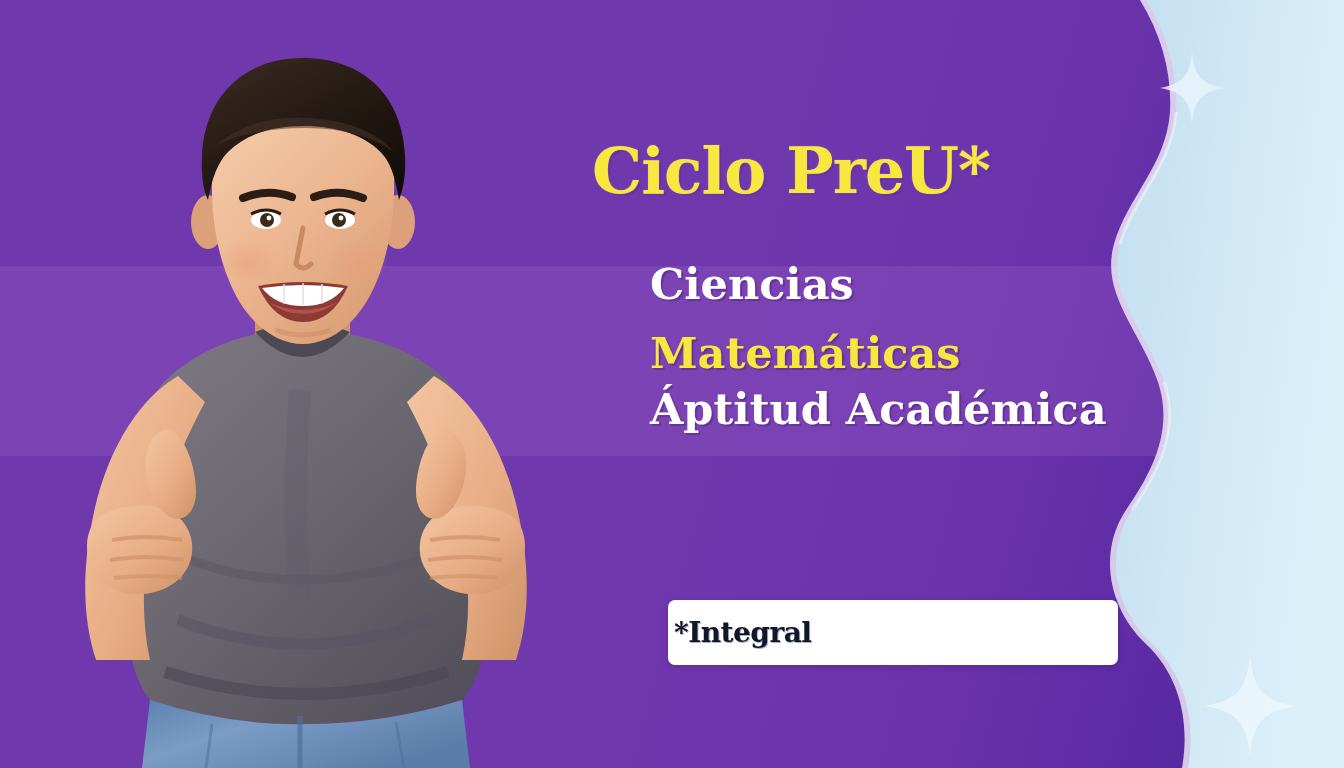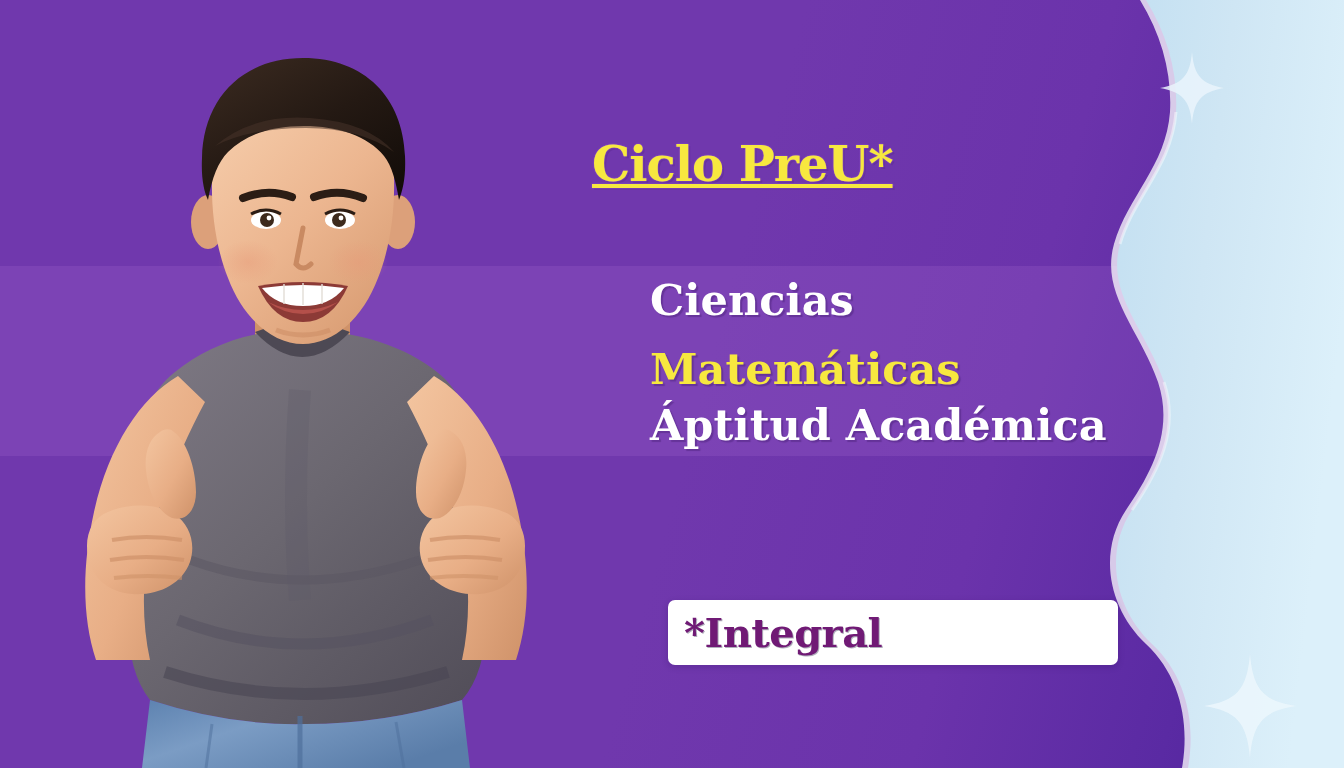--- a/index.html
+++ b/index.html
@@ -32,35 +32,34 @@
     right:0; top:0;
     width:240px; height:768px;
   }
 
   
   #headline {
     position:absolute;
     left:592px; top:140px;
     font-family:"DejaVu Serif", serif;
     font-weight:700;
-    font-size:48px;
+    font-size:63px;
     line-height:1;
     color:#f7e83f;
     letter-spacing:-1px;
     text-shadow:
       0 0 1px #8f55c9, 0 0 2px #8f55c9,
       2px 2px 0 rgba(60,20,100,0.18);
     white-space:nowrap;
-    text-decoration:underline;
   }
 
   
   #subject-list {
     position:absolute;
-    left:650px; top:272px;
+    left:650px; top:256px;
     font-family:"DejaVu Serif", serif;
     font-weight:700;
     font-size:43px;
     line-height:56px;
     letter-spacing:0px;
     white-space:nowrap;
   }
   .subject-line { display:block; }
   .subject-line.white  { color:#ffffff; text-shadow:2px 2px 1px rgba(50,15,90,0.30); }
   .subject-line.yellow { color:#f7e83f; text-shadow:2px 2px 1px rgba(50,15,90,0.30);margin-top:13px; }
@@ -72,23 +71,23 @@
     width:450px; height:65px;
     background:#ffffff;
     border-radius:7px;
     box-shadow:0 2px 6px rgba(40,10,80,0.22);
     display:flex;
     align-items:center;
   }
   #callout-text {
     font-family:"DejaVu Serif", serif;
     font-weight:700;
-    font-size:40px;
-    color:#701a75;
-    padding-left:16px;
+    font-size:28px;
+    color:#0f172a;
+    padding-left:6px;
     letter-spacing:-0.5px;
     text-shadow:1px 1px 0 rgba(30,30,60,0.35);
     white-space:nowrap;
   }
 
   
   #student-photo {
     position:absolute;
     left:0; top:0;
     width:660px; height:768px;

